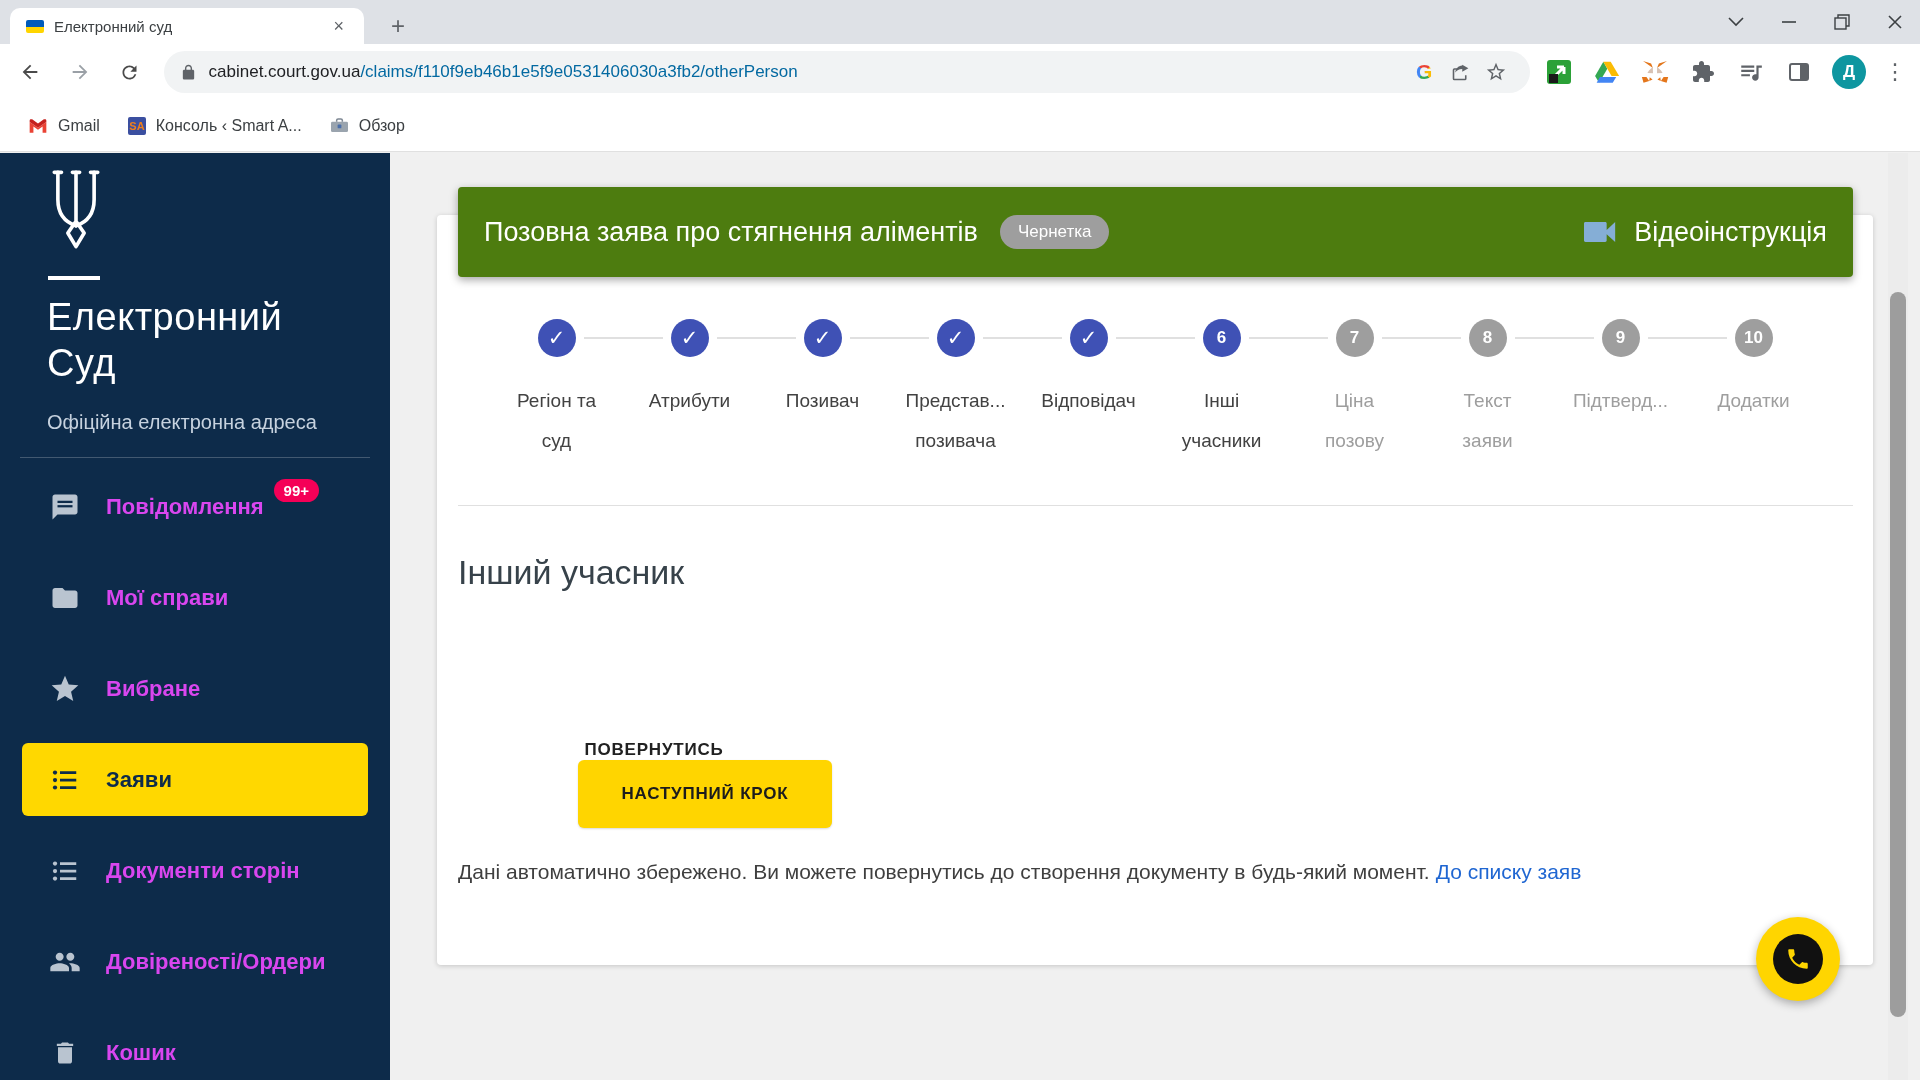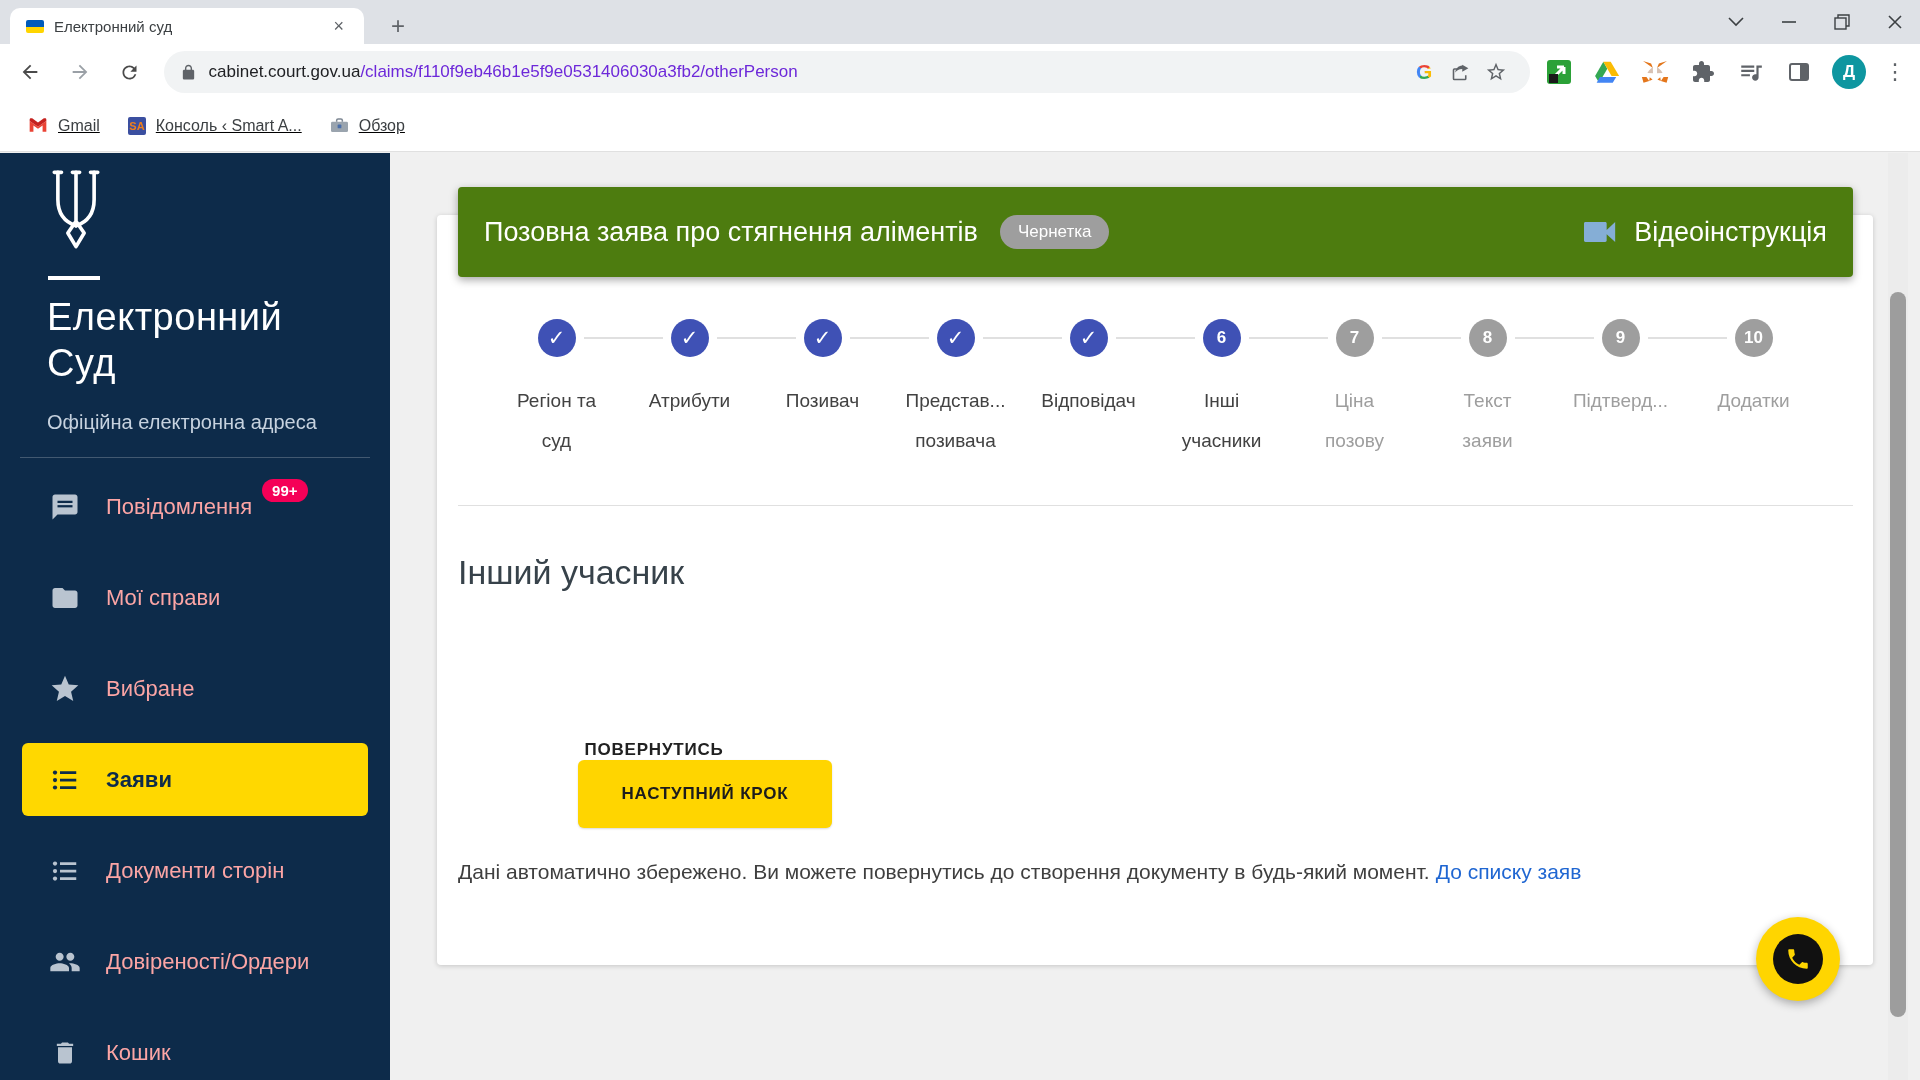--- a/index.html
+++ b/index.html
@@ -19,49 +19,49 @@
             display:flex; align-items:center; justify-content:center; }
   .wincontrols { position:absolute; right:8px; top:0; height:44px; display:flex; align-items:center; gap:38px; padding-right:10px; }
   .wincontrols svg { display:block; }
 
   .toolbar { position:absolute; left:0; top:44px; width:1920px; height:56px; background:#fff;
              display:flex; align-items:center; }
   .navbtn { width:40px; height:40px; display:flex; align-items:center; justify-content:center; margin-left:10px; }
   .omnibox { margin-left:14px; width:1372px; height:42px; background:#f1f3f4; border-radius:21px;
              display:flex; align-items:center; padding:0 16px; }
   .omni-url { margin-left:12px; font-size:17px; color:#202124; white-space:nowrap; overflow:hidden; flex:1; }
-  .omni-url .path { color:#6d28d9; }
+  .omni-url .path { color:#0369a1; }
   .omni-ic { width:36px; height:36px; display:flex; align-items:center; justify-content:center; flex:0 0 auto; }
   .g-letter { font-size:21px; font-weight:700;
       background:conic-gradient(from -40deg,#ea4335 0 25%,#fbbc05 0 50%,#34a853 0 72%,#4285f4 0 100%);
       -webkit-background-clip:text; background-clip:text; color:transparent; }
   .ext { width:38px; height:38px; display:flex; align-items:center; justify-content:center; margin-left:10px; flex:0 0 auto; }
   .avatar { width:34px; height:34px; border-radius:50%; background:#0e96a0; color:#fff; font-size:17px; font-weight:700;
             display:flex; align-items:center; justify-content:center; margin-left:14px; }
   .menu-dots { font-size:22px; color:#5f6368; margin:0 10px 0 14px; width:30px; text-align:center; }
 
   .bookmarks { position:absolute; left:0; top:100px; width:1920px; height:52px; background:#fff;
                border-bottom:1px solid #e0e0e0; display:flex; align-items:center; }
-  .bm { display:flex; margin-left:28px;text-decoration:underline; }
+  .bm { display:flex; align-items:center; margin-left:28px; }
   .bm-label { margin-left:10px; font-size:16px; color:#3c4043; }
 
   
   .page { position:absolute; left:0; top:153px; width:1920px; height:927px; background:#f0f0f0; }
 
   
   .sidebar { position:absolute; left:0; top:0; width:390px; height:927px; background:#0d2b4a; color:#fff; }
   .logo { position:absolute; left:47px; top:15px; }
   .logo-dash { position:absolute; left:48px; top:123px; width:52px; height:4px; background:#fff; }
   .side-title { position:absolute; left:47px; top:141px; font-size:38px; font-weight:300; line-height:46px; color:#fff; letter-spacing:.5px; }
   .side-sub { position:absolute; left:47px; top:258px; font-size:20px; font-weight:300; color:#c6d2df; }
   .side-divider { position:absolute; left:20px; top:304px; width:350px; height:1px; background:rgba(255,255,255,.22); }
   .nav { position:absolute; left:0; top:308px; width:390px; }
   .nav-item { position:relative; height:91px; display:flex; align-items:center; }
   .nav-ic { width:34px; margin-left:48px; display:flex; justify-content:center; }
-  .nav-label { margin-left:24px; font-size:22px; color:#fca5a5; }
+  .nav-label { margin-left:24px; font-size:22px; color:#d946ef;font-weight:bold; }
   .nav-item.active::before { content:""; position:absolute; left:22px; right:22px; top:9px; bottom:9px;
                              background:#ffd800; border-radius:6px; }
   .nav-item.active .nav-ic, .nav-item.active .nav-label { position:relative; }
   .nav-item.active .nav-label { color:#0d2b4a; font-weight:700; }
   .badge { margin-left:10px; align-self:flex-start; margin-top:18px; background:#f50057; color:#fff; font-size:15px; font-weight:700;
            border-radius:12px; padding:3px 10px; position:relative; }
 
   
   .card { position:absolute; left:437px; top:62px; width:1436px; height:750px; background:#fff;
           border-radius:4px; box-shadow:0 1px 5px rgba(0,0,0,.18); }

